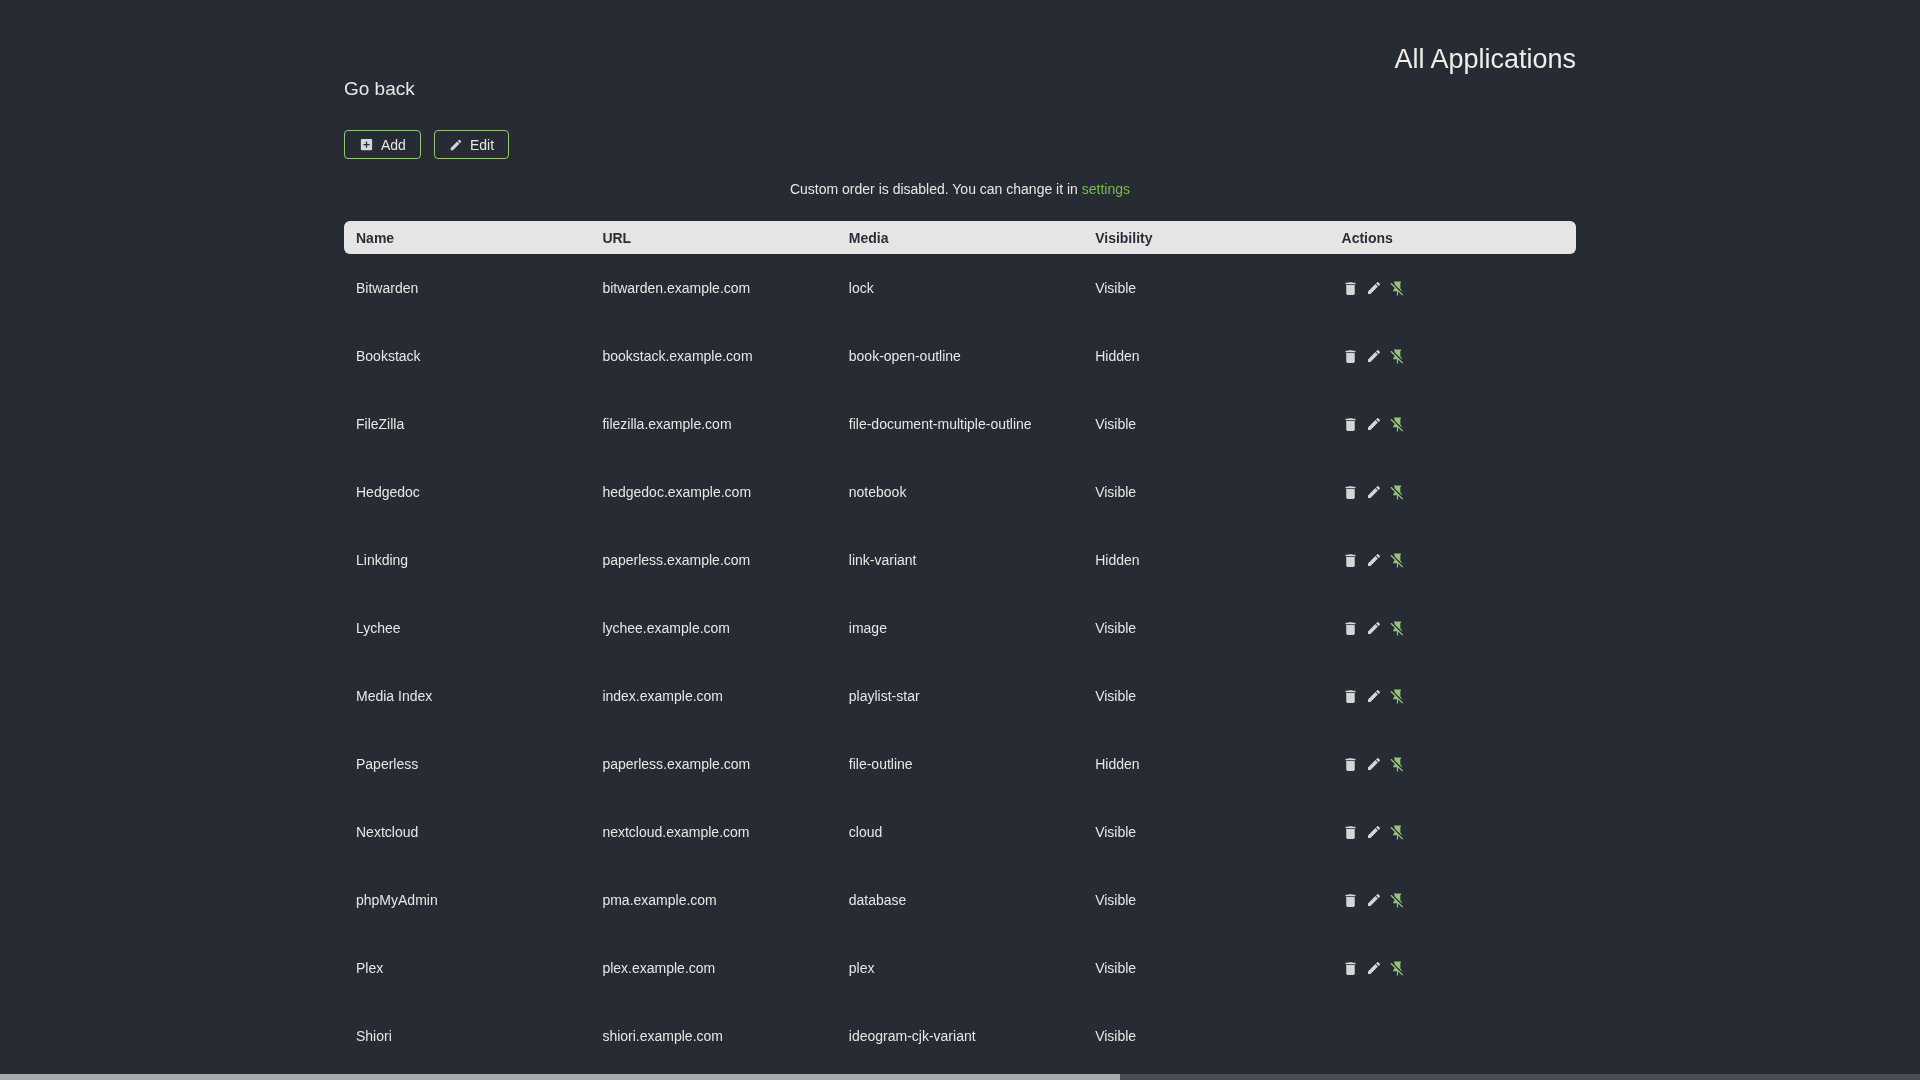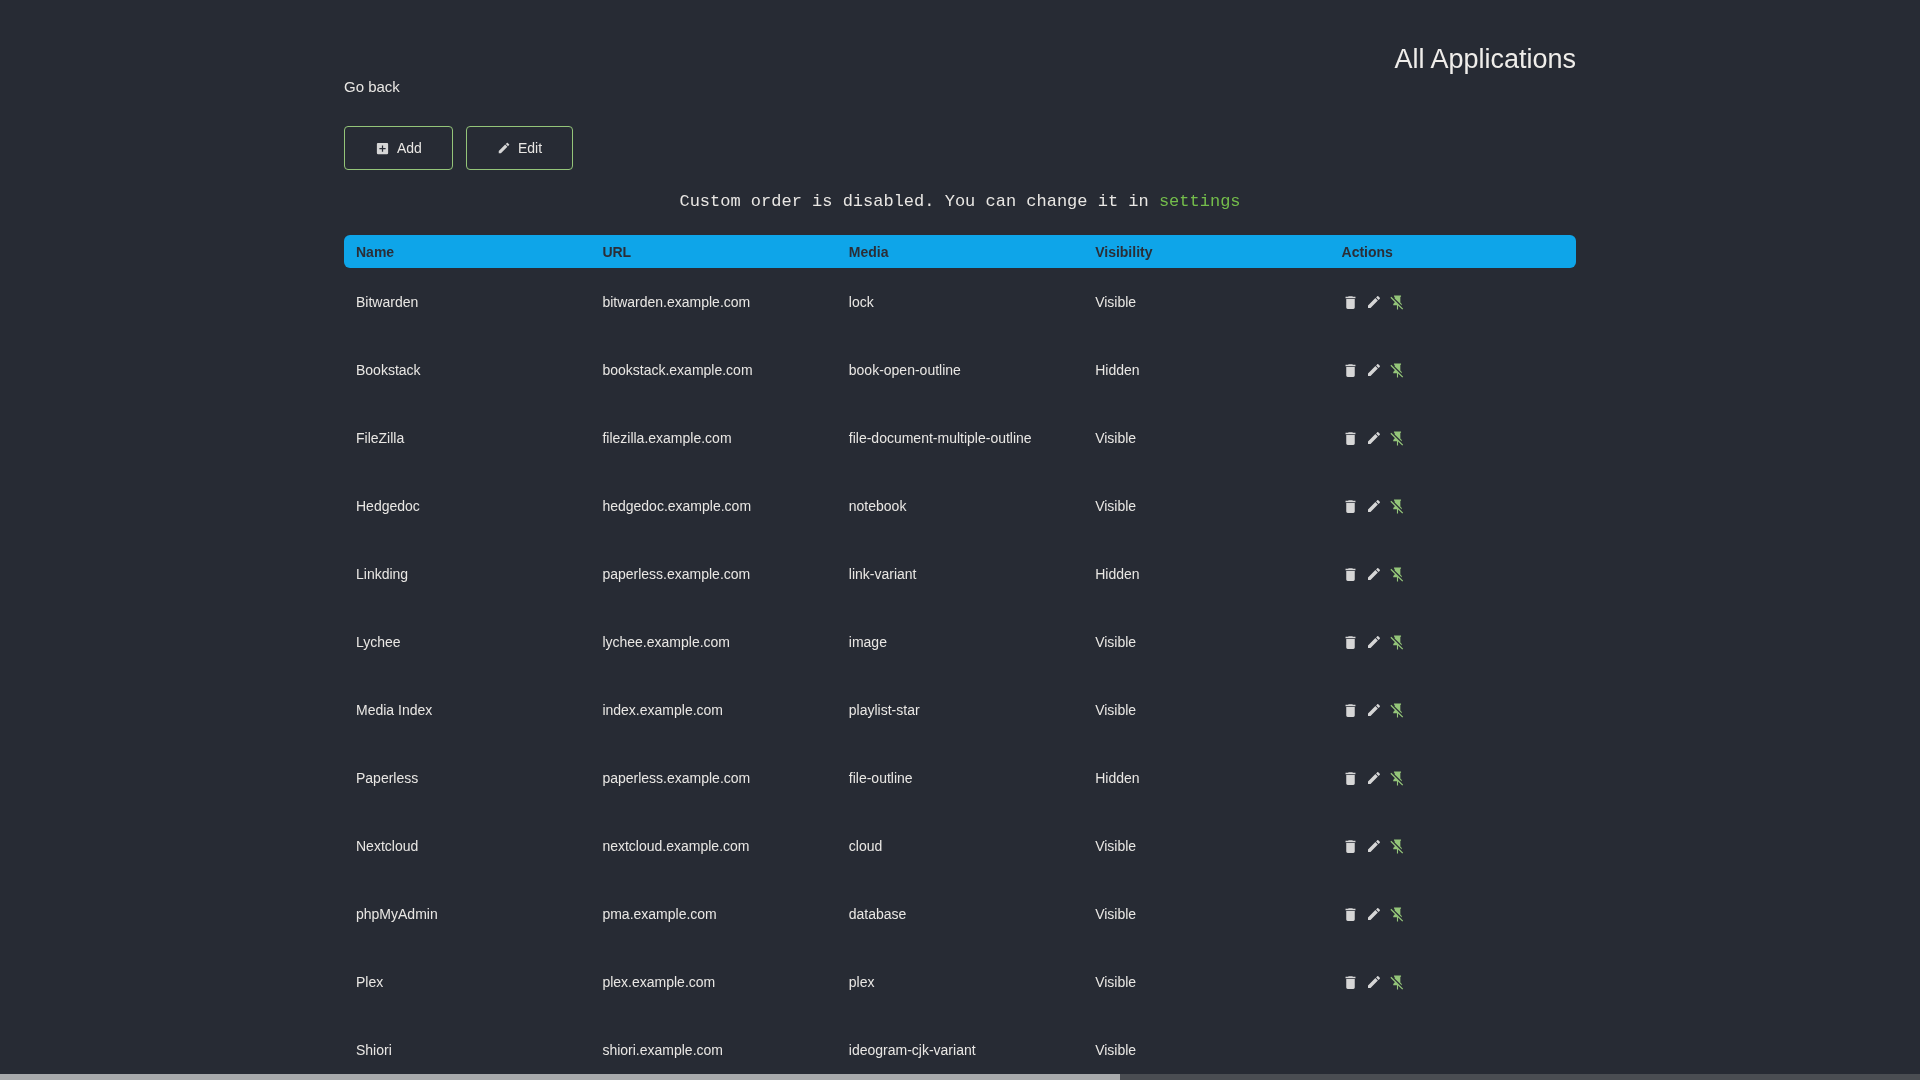--- a/index.html
+++ b/index.html
@@ -17,68 +17,67 @@
   }
   h1.page-title {
     font-size: 27px;
     font-weight: normal;
     color: #efedea;
     line-height: 1.15;
     text-align: right;
   }
   .back-link {
     display: inline-block;
-    font-size: 15px;
+    font-size: 19px;
     color: #e9e7e4;
     margin-top: 3px;
     cursor: pointer;
     text-decoration: none;
   }
   .toolbar {
     margin-top: 30px;
     display: flex;
     gap: 13px;
   }
   .btn {
     display: inline-flex;
     align-items: center;
     gap: 7px;
     background: transparent;
     border: 1px solid #94c579;
     border-radius: 4px;
     color: #e9e7e4;
     font-family: "Liberation Sans", sans-serif;
     font-size: 14px;
-    padding: 6px 30px;
-    height: 44px;
+    padding: 6px 14px;
+    height: 29px;
     cursor: pointer;
   }
   .btn svg { display: block; }
   .notice {
     margin-top: 22px;
     text-align: center;
-    font-size: 17px;
+    font-size: 14px;
     color: #e9e7e4;
-    font-family: Liberation Mono, monospace;
   }
   .notice a {
     color: #74bd4b;
     text-decoration: none;
     cursor: pointer;
   }
   table.app-table {
     margin-top: 24px;
     width: 100%;
     border-collapse: separate;
     border-spacing: 0;
     table-layout: fixed;
   }
   table.app-table col { width: 20%; }
   table.app-table th {
-    background: #0ea5e9;
+    background: #e5e5e5;
     color: #2b2e37;
     font-weight: bold;
     font-size: 14px;
     text-align: left;
     padding: 7px 12px;
     height: 33px;
   }
   table.app-table th:first-child { border-radius: 6px 0 0 6px; }
   table.app-table th:last-child  { border-radius: 0 6px 6px 0; }
   table.app-table td {

